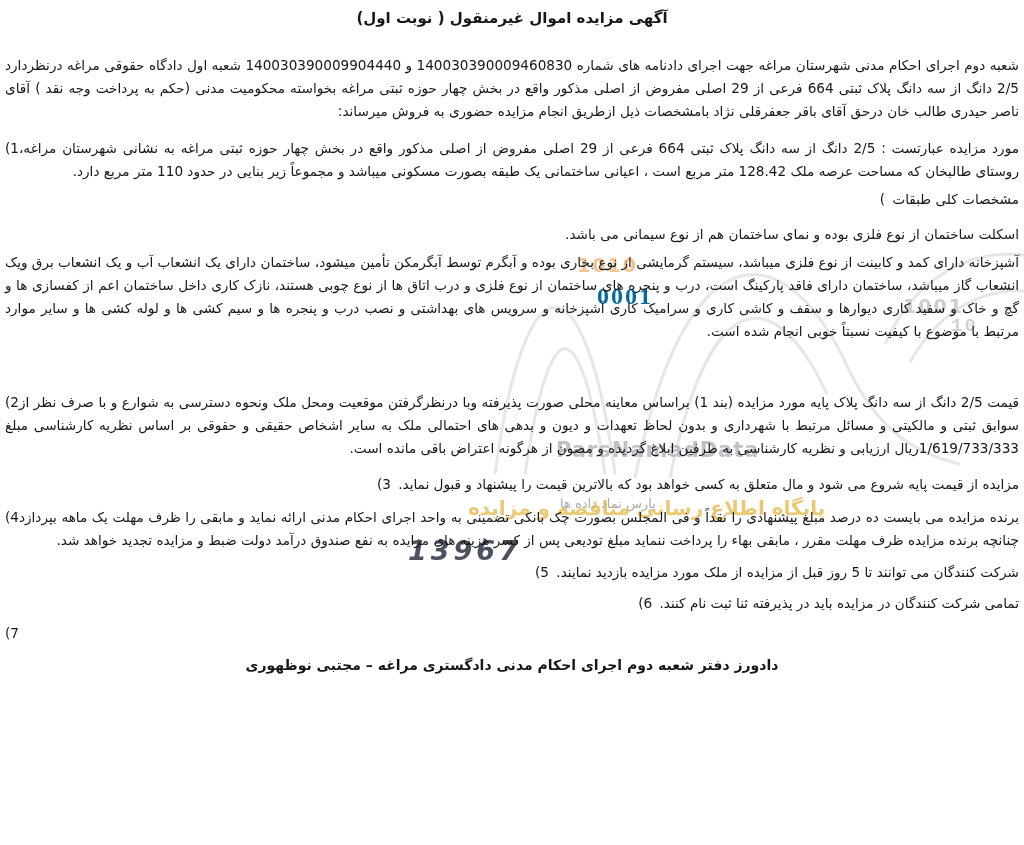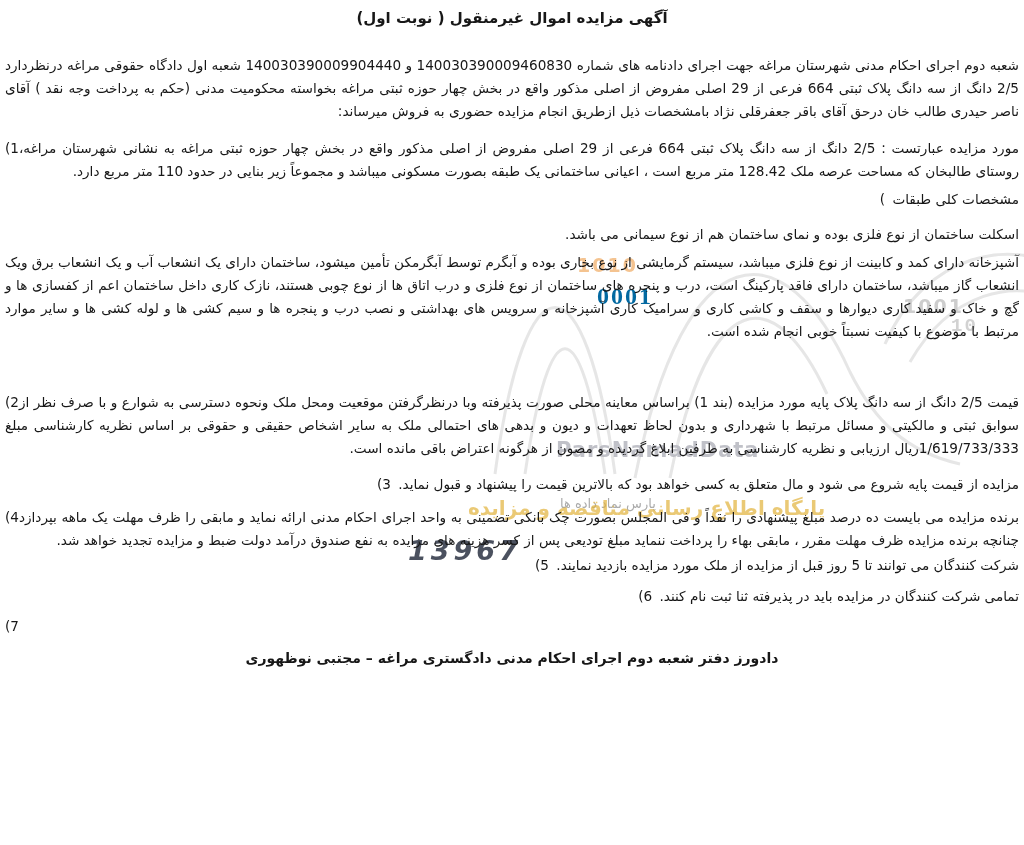--- a/index.html
+++ b/index.html
@@ -27,21 +27,21 @@
   .mFloat{float:left;direction:ltr;unicode-bidi:isolate;}
   .mInline{direction:ltr;unicode-bidi:isolate;margin-right:3px;}
   [data-name="intro-paragraph"]{margin-top:27px;}
   [data-name="auction-item-1"]{margin-top:14px;}
   [data-name="skeleton-line"]{margin-top:12px;}
   [data-name="specs-heading"]{margin-top:5px;}
   [data-name="kitchen-paragraph"]{margin-top:5px;}
   [data-name="auction-item-2"]{margin-top:48px;}
   [data-name="auction-item-3"]{margin-top:13px;}
   [data-name="auction-item-4"]{margin-top:10px;}
-  [data-name="auction-item-5"]{margin-top:2px;}
+  [data-name="auction-item-5"]{margin-top:9px;}
   [data-name="auction-item-6"]{margin-top:8px;}
   [data-name="auction-item-7"]{margin-top:7px;}
   .footer{direction:rtl;text-align:center;font-weight:bold;font-size:14px;margin-top:42px;}
 </style>
 </head>
 <body>
 
 <div class="page" data-name="document-page">
 
   <div class="wm" data-name="watermark-layer">

